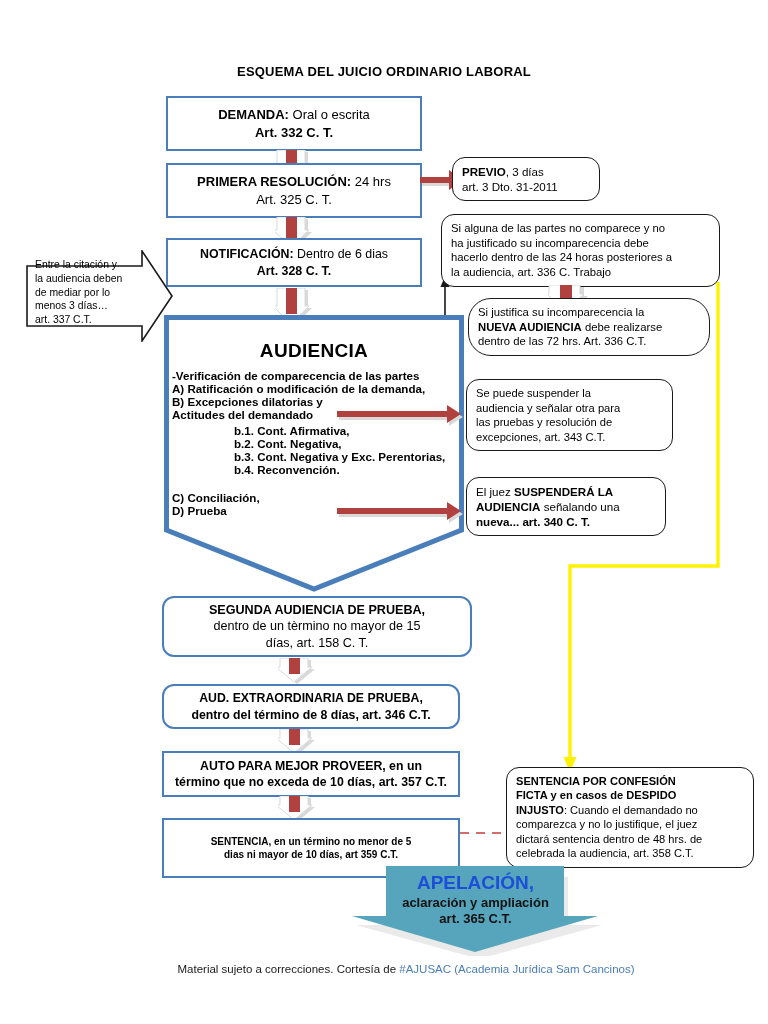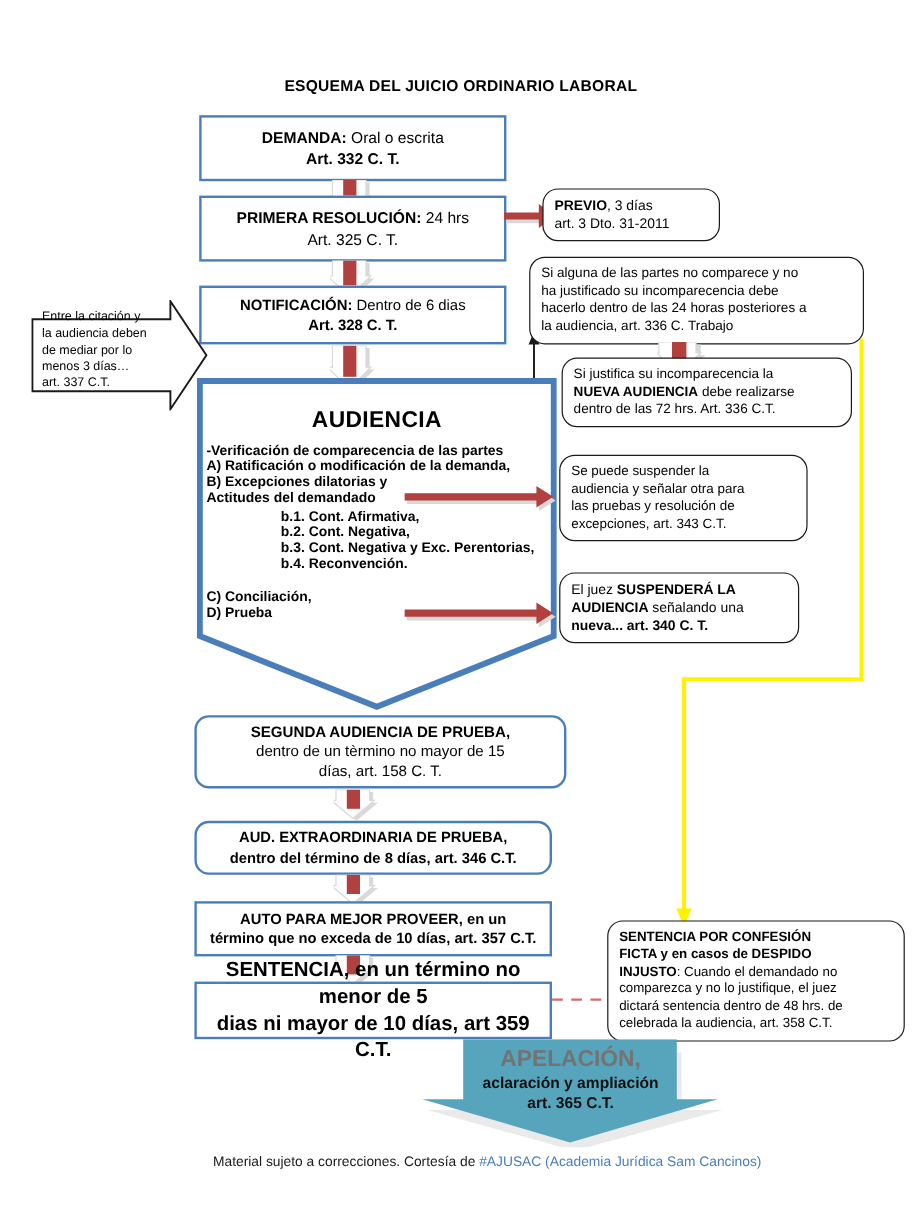--- a/index.html
+++ b/index.html
@@ -55,21 +55,21 @@
   .aud-head{
     font-size:19px;font-weight:bold;text-align:center;letter-spacing:.3px;
   }
   .aud-list{font-size:11.6px;font-weight:bold;}
   .aud-sub{padding-left:62px;}
 
   
   .apel-text{
     text-align:center;line-height:1.26;
   }
-  .apel-1{color:#737373;font-weight:bold;font-size:19px;}
+  .apel-1{color:#1d4ed8;font-weight:bold;font-size:19px;}
   .apel-2{font-weight:bold;font-size:13px;color:#111;}
 
   
   .footer{
     left:0;top:963px;width:768px;text-align:center;font-size:11.5px;color:#1a1a1a;padding-left:44px;
   }
   .footer .hl{color:#4A7EBB;}
 </style>
 </head>
 <body>
@@ -156,21 +156,21 @@
   </div>
 
   <div class="abs" style="left:548px;top:285px;width:42px;height:30px;">
     <svg width="42" height="30" viewBox="0 0 42 30">
       <polygon points="4,2 36,2 36,11 40,11 21,28 2,11 6,11" fill="#D9D9D9"></polygon>
       <polygon points="1,0 32,0 32,9 36,9 17,26 -1,9 1,9" fill="#ffffff" stroke="#D9D9D9" stroke-width="1"></polygon>
       <rect x="12" y="0" width="12" height="15" fill="#B0413E"></rect>
     </svg>
   </div>
 
-  <div class="abs callout" style="left:468px;top:298px;width:242px;font-size:11.3px;">
+  <div class="abs callout" style="left:468px;top:298px;width:242px;font-size:11.3px;border-radius:23px;">
     <div>Si justifica su incomparecencia la</div>
     <div><span class="b">NUEVA AUDIENCIA</span><span> debe realizarse</span></div>
     <div>dentro de las 72 hrs. Art. 336 C.T.</div>
   </div>
 
   <div class="abs redarrow" style="left:275px;top:288px;">
     <svg width="38" height="40" viewBox="0 0 38 40">
       <polygon points="5,2 33,2 33,20 37,20 19,38 1,20 5,20" fill="#D9D9D9"></polygon>
       <polygon points="2,0 30,0 30,18 34,18 16,36 -2,18 2,18" fill="#ffffff" stroke="#D9D9D9" stroke-width="1"></polygon>
       <rect x="11" y="0" width="11" height="26" fill="#B0413E"></rect>
@@ -273,21 +273,21 @@
   </div>
 
   <div class="abs redarrow" style="left:278px;top:796px;">
     <svg width="38" height="28" viewBox="0 0 38 28">
       <polygon points="5,2 33,2 33,11 37,11 19,26 1,11 5,11" fill="#D9D9D9"></polygon>
       <polygon points="2,0 30,0 30,9 34,9 16,24 -2,9 2,9" fill="#ffffff" stroke="#D9D9D9" stroke-width="1"></polygon>
       <rect x="11" y="0" width="11" height="16" fill="#B0413E"></rect>
     </svg>
   </div>
 
-  <div class="abs flowbox" style="left:162px;top:818px;width:298px;height:48px;font-size:17px;">
+  <div class="abs flowbox" style="left:162px;top:818px;width:298px;height:60px;font-size:10px;">
     <div>
       <span class="ln"><span class="b">SENTENCIA,</span><span class="b"> en un término no menor de 5</span></span>
       <span class="ln b">dias ni mayor de 10 días, art 359 C.T.</span>
     </div>
   </div>
 
   <div class="abs callout" style="left:506px;top:767px;width:248px;font-size:11.1px;">
     <div class="b">SENTENCIA POR CONFESIÓN</div>
     <div class="b">FICTA y en casos de DESPIDO</div>
     <div><span class="b">INJUSTO</span><span>: Cuando el demandado no</span></div>

